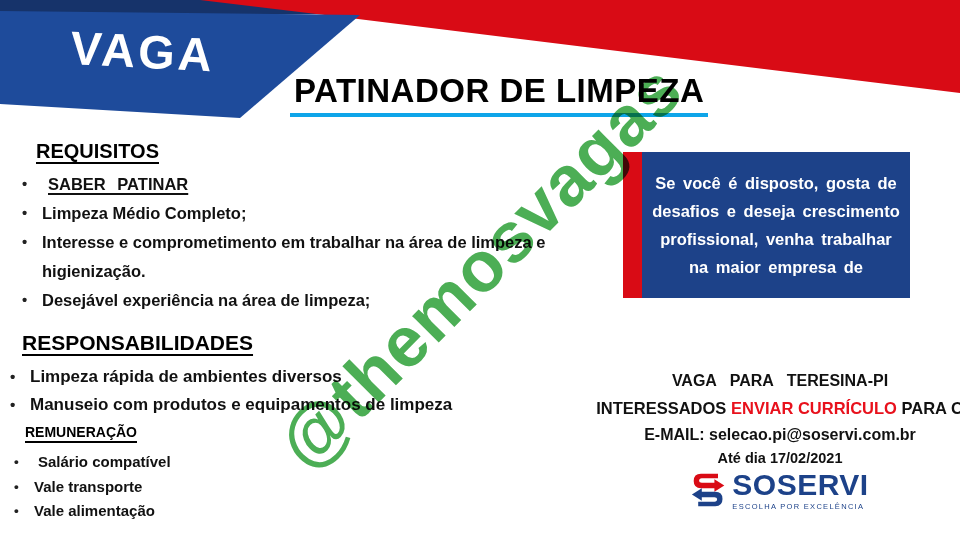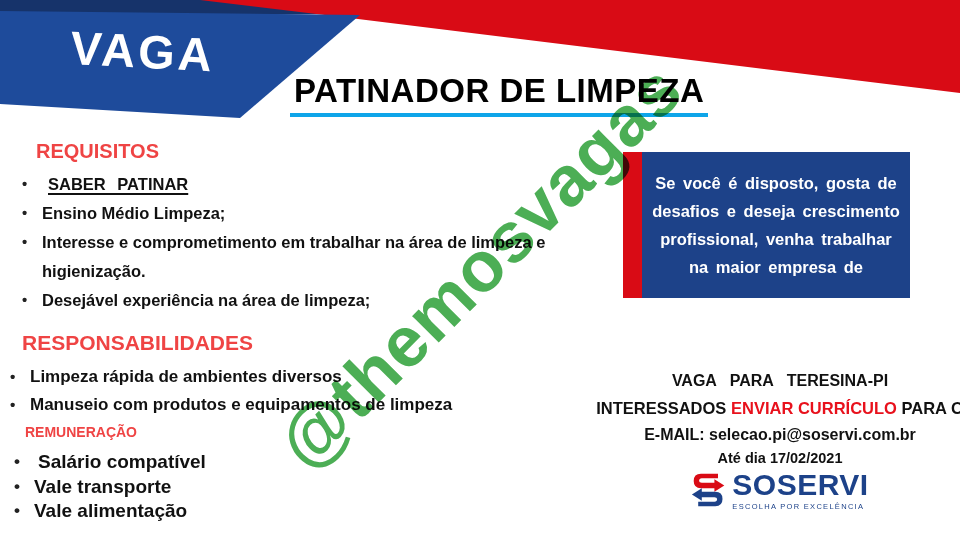--- a/index.html
+++ b/index.html
@@ -17,22 +17,22 @@
     transform:rotate(3deg);transform-origin:left top;
   }
   .page-title{
     position:absolute;left:290px;top:72px;z-index:3;
     font-size:33px;font-weight:800;color:#000;letter-spacing:0.5px;
     border-bottom:4px solid #0ea5e9;padding:0 4px 3px 4px;white-space:nowrap;
   }
 
   
   .sec-heading{
-    position:absolute;z-index:2;color:#ef4444;font-weight:800;
-    text-decoration-thickness:2px;text-underline-offset:4px;
+    position:absolute;z-index:2;color:#000000;font-weight:800;
+    text-decoration:underline;text-decoration-thickness:2px;text-underline-offset:4px;
     white-space:nowrap;
   }
   #h-requisitos{left:36px;top:140px;font-size:20px;}
   #h-responsabilidades{left:22px;top:331px;font-size:21px;}
   #h-remuneracao{left:25px;top:424px;font-size:14px;}
 
   ul.blist{list-style:none;margin:0;padding:0;position:absolute;z-index:2;}
   ul.blist li{
     position:relative;padding-left:24px;color:#111;font-weight:700;
   }
@@ -42,21 +42,21 @@
   #list-requisitos{left:18px;top:170px;width:572px;}
   #list-requisitos li{font-size:16.5px;line-height:29px;}
   #list-requisitos li.first{
     text-decoration:underline;text-decoration-thickness:2px;text-underline-offset:3px;
     word-spacing:7px;padding-left:30px;
   }
   #list-requisitos li.first::before{text-decoration:none;}
   #list-responsabilidades{left:6px;top:363px;width:560px;}
   #list-responsabilidades li{font-size:17px;line-height:28px;}
   #list-remuneracao{left:10px;top:450px;width:400px;}
-  #list-remuneracao li{font-size:19px;line-height:24.5px;}
+  #list-remuneracao li{font-size:15px;line-height:24.5px;}
   #list-remuneracao li.first{padding-left:28px;}
 
   
   .pitch-stripe{
     position:absolute;left:623px;top:152px;width:19px;height:146px;
     background:#d90b15;z-index:2;
   }
   .pitch-box{
     position:absolute;left:642px;top:152px;width:268px;height:146px;
     background:#1d4289;color:#fff;z-index:2;
@@ -108,21 +108,21 @@
 
 <div class="vaga-label">VAGA</div>
 
 <div class="page-title">PATINADOR DE LIMPEZA</div>
 
 <div class="watermark">@themosvagas</div>
 
 <div class="sec-heading" id="h-requisitos">REQUISITOS</div>
 <ul class="blist" id="list-requisitos">
   <li class="first">SABER PATINAR</li>
-  <li>Ensino Médio Limpeza;</li>
+  <li>Limpeza Médio Completo;</li>
   <li>Interesse e comprometimento em trabalhar na área de limpeza e higienização.</li>
   <li>Desejável experiência na área de limpeza;</li>
 </ul>
 
 <div class="sec-heading" id="h-responsabilidades">RESPONSABILIDADES</div>
 <ul class="blist" id="list-responsabilidades">
   <li>Limpeza rápida de ambientes diversos</li>
   <li>Manuseio com produtos e equipamentos de limpeza</li>
 </ul>
 

